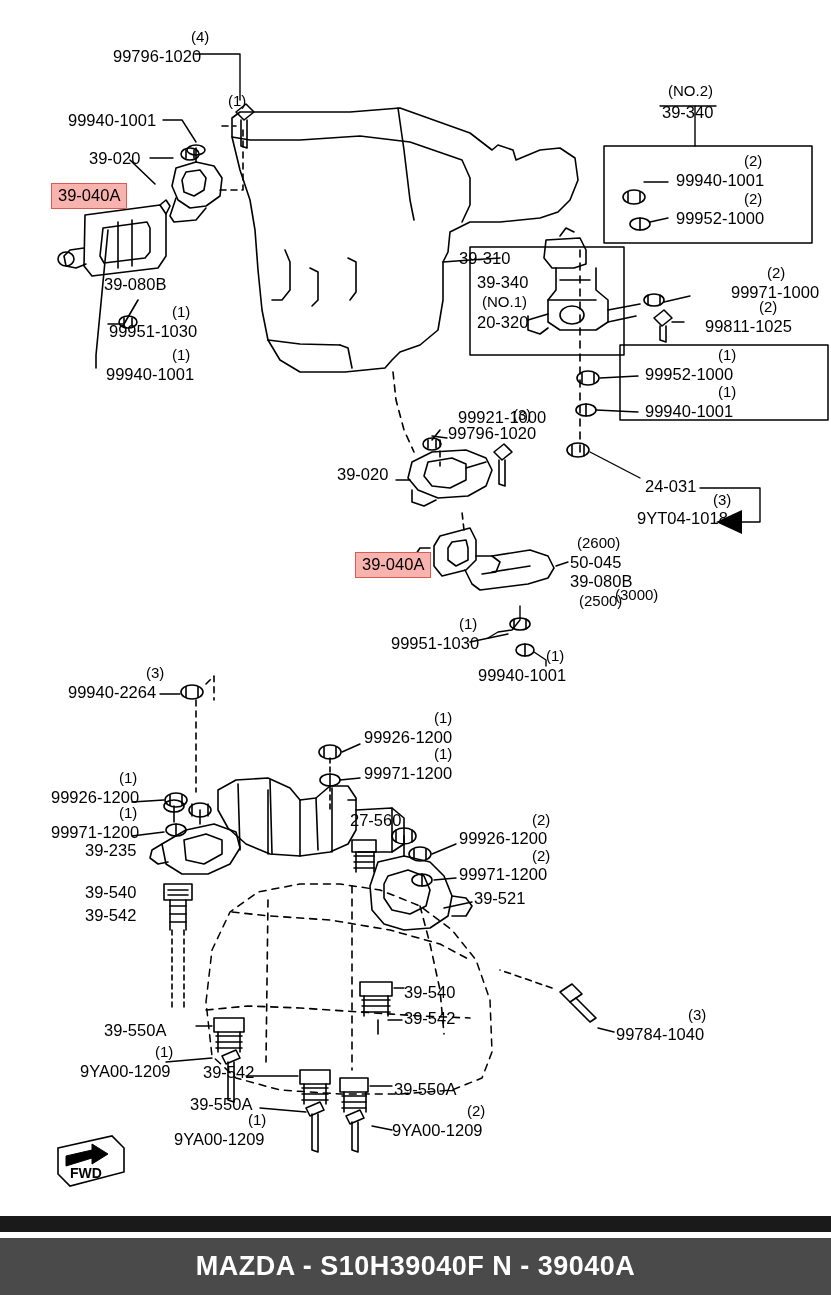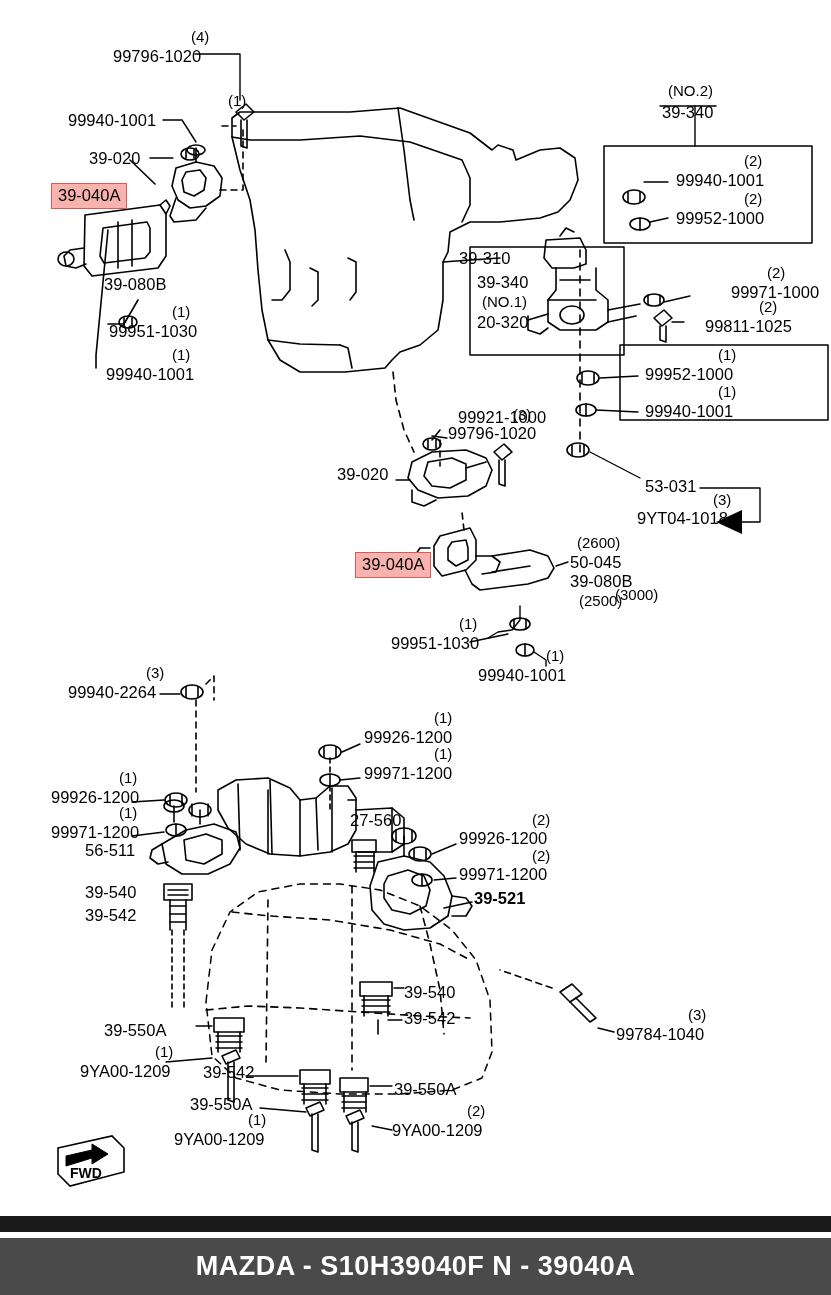--- a/index.html
+++ b/index.html
@@ -380,21 +380,21 @@
     <div class="lbl" style="left:645px; top:403px;">99940-1001</div>
     <div class="qty" style="left:718px; top:383px;">(1)</div>
 
     <div class="lbl" style="left:458px; top:409px;">99921-1000</div>
 
     <div class="lbl" style="left:448px; top:425px;">99796-1020</div>
     <div class="qty" style="left:513px; top:406px;">(3)</div>
 
     <div class="lbl" style="left:337px; top:466px;">39-020</div>
 
-    <div class="lbl" style="left:645px; top:478px;">53-031</div>
+    <div class="lbl" style="left:645px; top:478px;">24-031</div>
 
     <div class="lbl" style="left:637px; top:510px;">9YT04-1018</div>
     <div class="qty" style="left:713px; top:491px;">(3)</div>
 
     <div class="hl" style="left:355px; top:552px;">39-040A</div>
 
     <div class="qty" style="left:577px; top:534px;">(2600)</div>
     <div class="lbl" style="left:570px; top:554px;">50-045</div>
     <div class="lbl" style="left:570px; top:573px;">39-080B</div>
     <div class="qty" style="left:579px; top:592px;">(2500)</div>
@@ -422,22 +422,22 @@
     <div class="qty" style="left:119px; top:804px;">(1)</div>
 
     <div class="lbl" style="left:350px; top:812px;">27-560</div>
 
     <div class="lbl" style="left:459px; top:830px;">99926-1200</div>
     <div class="qty" style="left:532px; top:811px;">(2)</div>
 
     <div class="lbl" style="left:459px; top:866px;">99971-1200</div>
     <div class="qty" style="left:532px; top:847px;">(2)</div>
 
-    <div class="lbl" style="left:85px;  top:842px;">56-511</div>
-    <div class="lbl" style="left:474px; top:890px;font-weight:bold;">39-521</div>
+    <div class="lbl" style="left:85px;  top:842px;">39-235</div>
+    <div class="lbl" style="left:474px; top:890px;">39-521</div>
     <div class="lbl" style="left:85px;  top:884px;">39-540</div>
     <div class="lbl" style="left:85px;  top:907px;">39-542</div>
     <div class="lbl" style="left:404px; top:984px;">39-540</div>
     <div class="lbl" style="left:404px; top:1010px;">39-542</div>
 
     <div class="lbl" style="left:616px; top:1026px;">99784-1040</div>
     <div class="qty" style="left:688px; top:1006px;">(3)</div>
 
     <div class="lbl" style="left:104px; top:1022px;">39-550A</div>
 

